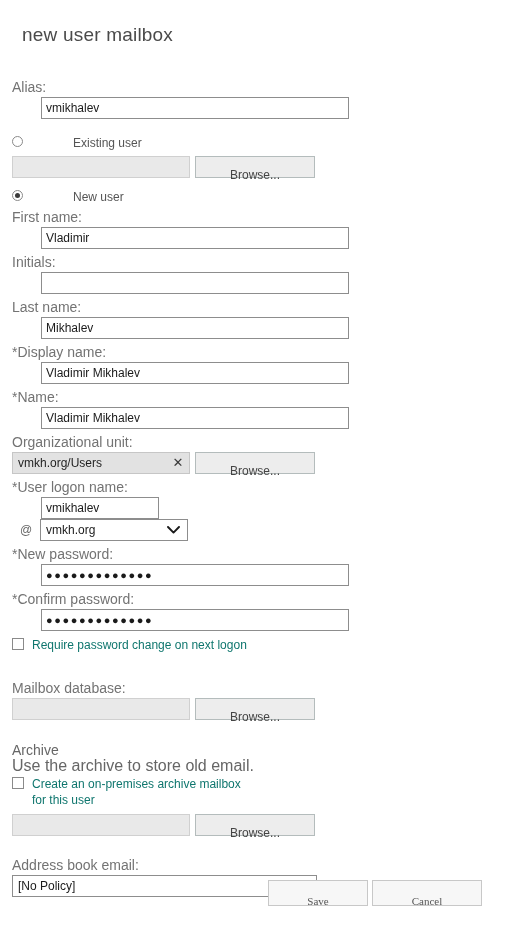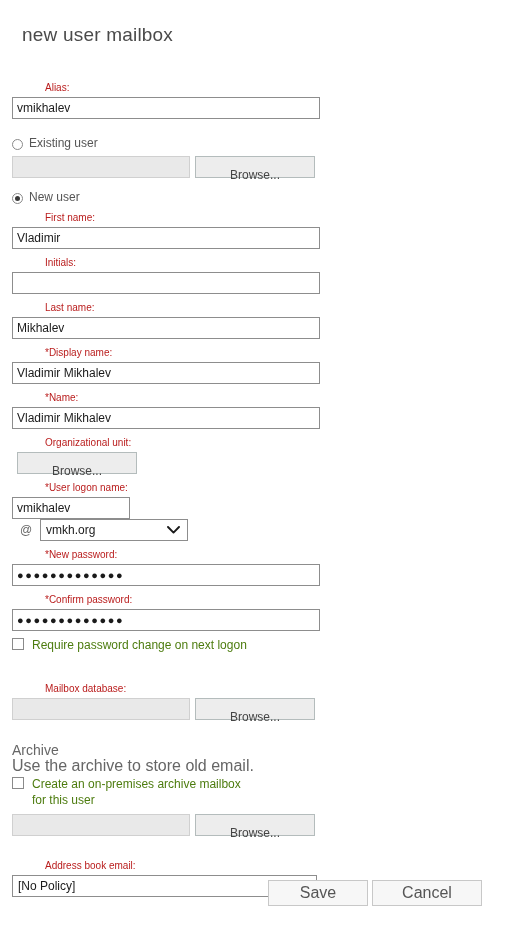--- a/index.html
+++ b/index.html
@@ -34,44 +34,44 @@
     white-space: nowrap;
   }
   
   .form {
     position: absolute;
     left: 12px;
     top: 80px;
     width: 490px;
   }
   .label {
-    color: #b91c1c;
-    font-size: 10px;
+    color: #737373;
+    font-size: 14px;
     line-height: 15px;
     margin-bottom: 2px;
     white-space: nowrap;
-    margin-left: 33px;
   }
   .spacer-lg { height: 17px; }
   .spacer-md { height: 12px; }
   .spacer-sm { height: 6px; }
 
   
   .txt {
     box-sizing: border-box;
     height: 22px;
     border: 1px solid #8d8d8d;
     background: #ffffff;
     font-family: "Liberation Sans", sans-serif;
     font-size: 12px;
     color: #1a1a1a;
     padding: 0 4px;
     line-height: 20px;
     display: block;
     outline: none;
+    margin-left: 29px;
   }
   .txt.wide { width: 308px; }
   .txt.logon { width: 118px; }
 
   .pwd {
     letter-spacing: 1.6px;
     font-size: 11px;
   }
 
   
@@ -133,22 +133,23 @@
     cursor: pointer;
     padding: 8px;
   }
 
   .row { white-space: nowrap; font-size: 0; }
   .row > * { font-size: 12px; }
 
   
   .choice {
     display: flex;
-    align-items: flex-end;
+    align-items: flex-start;
     white-space: nowrap;
+    gap: 44px;
   }
   .radio {
     box-sizing: border-box;
     width: 11px;
     height: 11px;
     border-radius: 50%;
     border: 1px solid #8a8a8a;
     background: #ffffff;
     display: inline-block;
     position: relative;
@@ -184,21 +185,21 @@
     height: 12px;
     border: 1px solid #8a8a8a;
     background: #ffffff;
     display: inline-block;
     margin-right: 8px;
     margin-top: 1px;
     flex: 0 0 auto;
     cursor: pointer;
   }
   .check-label {
-    color: #4d7c0f;
+    color: #0f766e;
     font-size: 12px;
     line-height: 16px;
     max-width: 215px;
   }
 
   
   .sel {
     box-sizing: border-box;
     height: 22px;
     border: 1px solid #8d8d8d;
@@ -257,26 +258,26 @@
     height: 30px;
   }
   .btn-action {
     box-sizing: border-box;
     position: absolute;
     top: 0;
     height: 26px;
     border: 1px solid #c8c8c8;
     background: #f7f7f7;
     color: #555555;
-    font-family: Liberation Sans, sans-serif;
-    font-size: 16px;
+    font-family: Liberation Serif, serif;
+    font-size: 11px;
     line-height: 24px;
     text-align: center;
     cursor: pointer;
-    padding: 0;
+    padding: 8px;
   }
   #btn-save { left: 268px; width: 100px; }
   #btn-cancel { left: 372px; width: 110px; }
 </style>
 </head>
 <body>
 
 <div class="page">
 
   <div class="title">new user mailbox</div>
@@ -338,20 +339,21 @@
 
     
     <div class="label">*Name:</div>
     <input class="txt wide" type="text" value="Vladimir Mikhalev" style="">
 
     <div class="spacer-sm"></div>
 
     
     <div class="label">Organizational unit:</div>
     <div class="row">
+      <span class="picker"><span>vmkh.org/Users</span><span class="clear">✕</span></span>
       <button class="btn-browse" type="button">Browse...</button>
     </div>
 
     <div class="spacer-sm"></div>
 
     
     <div class="label">*User logon name:</div>
     <div class="row">
       <input class="txt logon" type="text" value="vmikhalev" style="">
       <span class="at">@</span>

